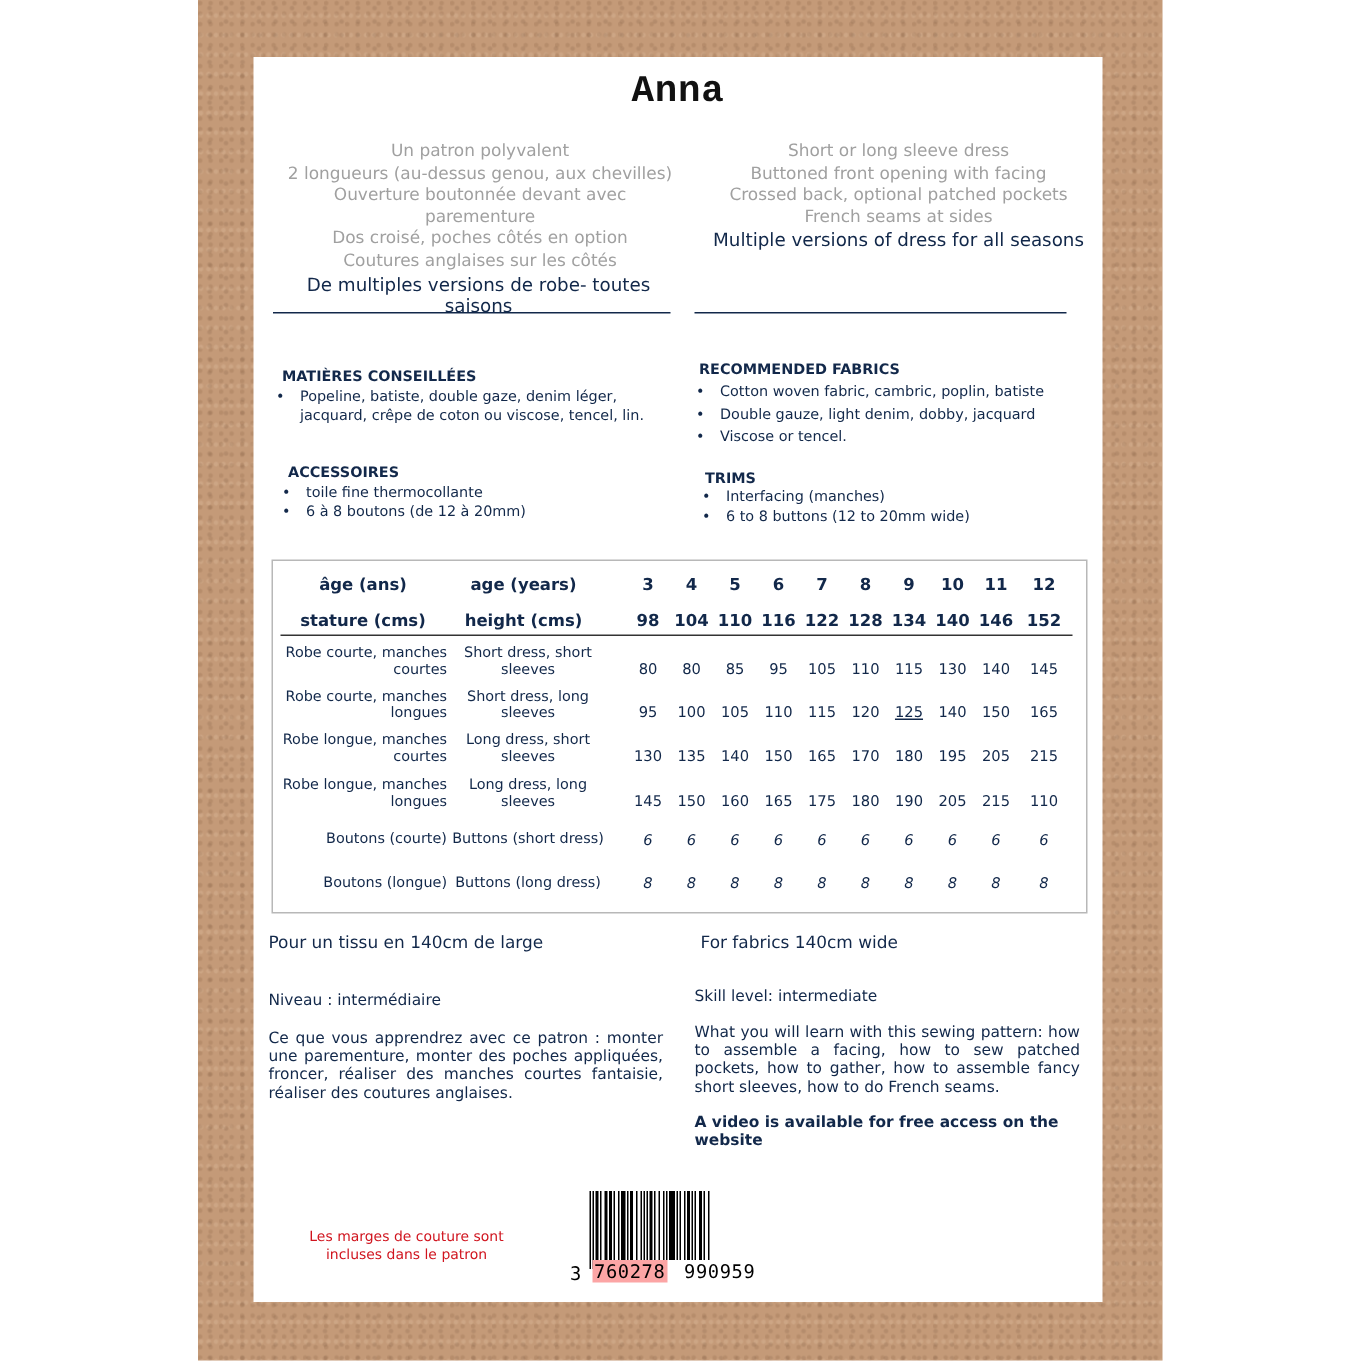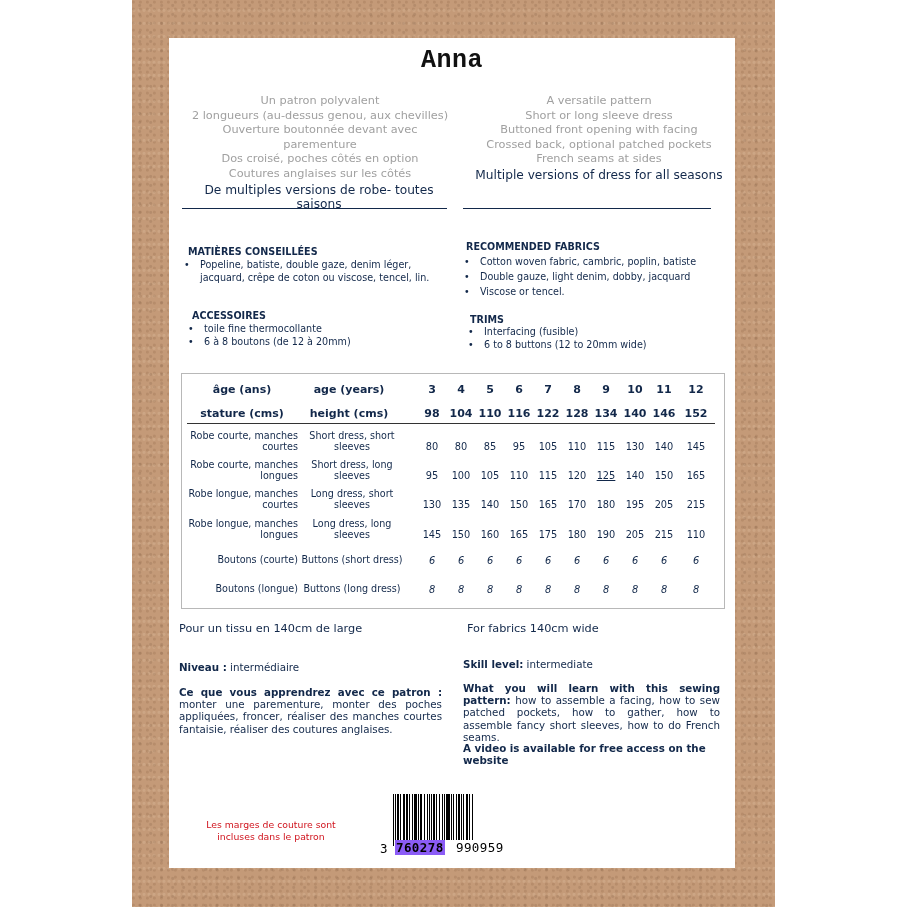--- a/index.html
+++ b/index.html
@@ -35,21 +35,21 @@
   .bul li::before { content: "\2022"; position: absolute; left: -16px; }
   .tbl-box {
     left: 12px; top: 335px; width: 544px; height: 236px;
     border: 1.5px solid #b8b8b8; box-sizing: border-box;
   }
   .th { font-weight: bold; font-size: 11px; color: #12284a; text-align: center; }
   .td { font-size: 9.8px; color: #12284a; text-align: center; }
   .lbl { font-size: 9.6px; line-height: 10.5px; color: #12284a; }
   .hline { border-top: 1.5px solid #333; height: 0; }
   .para { font-size: 10.3px; line-height: 12.2px; color: #12284a; text-align: justify; }
-  .para b { font-weight: bold; }
+  .para b { font-weight: normal; }
   .red { color: #d0141e; font-size: 9.3px; line-height: 12px; text-align: center; }
   .barcode { display: flex; align-items: stretch; height: 46px; }
   .barcode span { display: block; background: #000; height: 100%; }
   .barcode i { display: block; height: 100%; }
   .ean { font-family: "DejaVu Sans Mono", "Liberation Mono", monospace; font-size: 12.5px; color: #000; letter-spacing: 0.4px; }
 </style>
 </head>
 <body>
 
 <div class="kraft"></div>
@@ -62,21 +62,20 @@
     <div>Un patron polyvalent</div>
     <div>2 longueurs (au-dessus genou, aux chevilles)</div>
     <div>Ouverture boutonnée devant avec parementure</div>
     <div>Dos croisé, poches côtés en option</div>
     <div>Coutures anglaises sur les côtés</div>
     <div class="strong" style="margin-left:-2px;">De multiples versions de robe- toutes saisons</div>
   </div>
   <div class="abs rule" style="left:13px; top:170px; width:265px;"></div>
 
   <div class="abs intro" style="left:295px; top:56px; width:270px;">
-    <div>A versatile pattern</div>
     <div>Short or long sleeve dress</div>
     <div>Buttoned front opening with facing</div>
     <div>Crossed back, optional patched pockets</div>
     <div>French seams at sides</div>
     <div class="strong">Multiple versions of dress for all seasons</div>
   </div>
   <div class="abs rule" style="left:294px; top:170px; width:248px;"></div>
 
   <div class="abs sect-h" style="left:19px; top:208px;">MATIÈRES CONSEILLÉES</div>
   <ul class="abs bul" style="left:31px; top:220px; width:230px; margin:0; padding:0;">
@@ -91,21 +90,21 @@
 
   <div class="abs sect-h" style="left:297px; top:203px;">RECOMMENDED FABRICS</div>
   <ul class="abs bul" style="left:311px; top:216px; width:240px; margin:0; padding:0; line-height:15px;">
     <li>Cotton woven fabric, cambric, poplin, batiste</li>
     <li>Double gauze, light denim, dobby, jacquard</li>
     <li>Viscose or tencel.</li>
   </ul>
 
   <div class="abs sect-h" style="left:301px; top:276px;">TRIMS</div>
   <ul class="abs bul" style="left:315px; top:287px; width:240px; margin:0; padding:0;">
-    <li>Interfacing (fusible)</li>
+    <li>Interfacing (manches)</li>
     <li>6 to 8 buttons (12 to 20mm wide)</li>
   </ul>
 
   <div class="abs tbl-box">
 
     <div id="tbl-inner" style="position:relative; width:100%; height:100%;">
         <div class="abs th" style="left:10px; top:9px; width:100px;">âge (ans)</div>
         <div class="abs th" style="left:122px; top:9px; width:90px;">age (years)</div>
         <div class="abs th" style="left:235px; top:9px; width:30px;">3</div>
         <div class="abs th" style="left:264px; top:9px; width:30px;">4</div>
@@ -321,17 +320,17 @@
         <i style="width: 2.1px;"></i>
         <span style="width: 2.1px;"></span>
         <i style="width: 1.05px;"></i>
         <span style="width: 1.05px;"></span>
         <i style="width: 1.05px; height: 52px;"></i>
         <span style="width: 1.05px; height: 52px;"></span>
         <i style="width: 1.05px; height: 52px;"></i>
       </div>
     <div class="abs" style="left:0; top:44px; width:140px; height:20px; background:transparent;">
       <span class="abs ean" style="left:1px; top:3px;">3</span>
-      <span class="abs ean" style="left:16px; top:2px; background:#8b5cf6; padding:0 1px;font-weight:bold;">760278</span>
+      <span class="abs ean" style="left:16px; top:2px; background:#fca5a5; padding:0 1px;">760278</span>
       <span class="abs ean" style="left:76px; top:2px; background:#fff; padding:0 1px;">990959</span>
     </div>
   </div>
 </div>
 
 </body></html>

